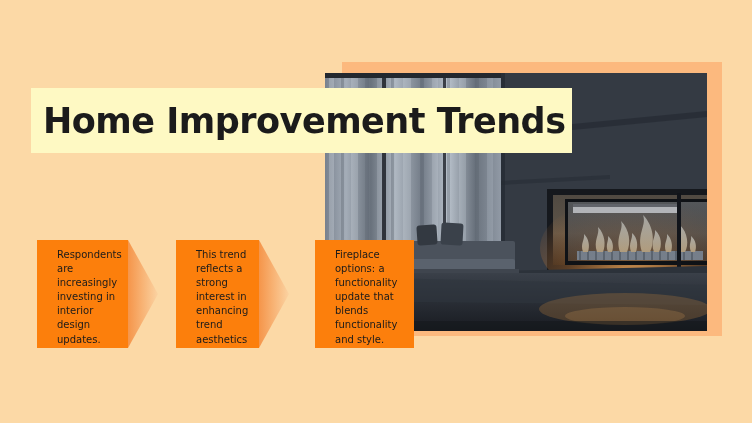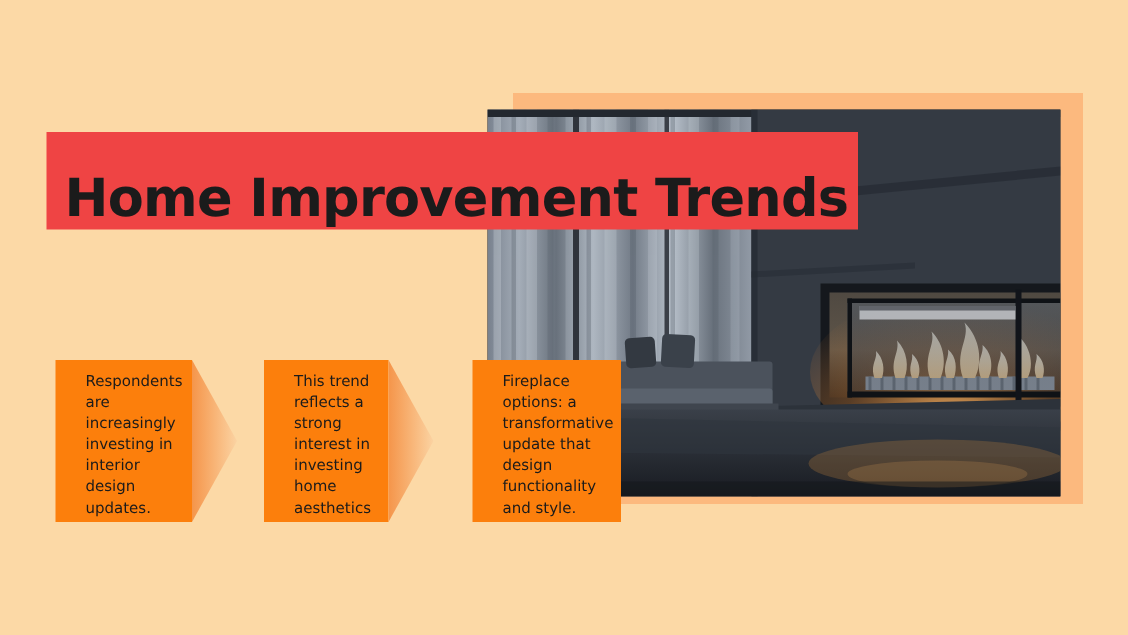--- a/index.html
+++ b/index.html
@@ -35,23 +35,23 @@
     overflow:hidden;
     background:#2b3038;
   }
   .photo svg { display:block; width:382px; height:258px; }
 
   
   .title-bar {
     position:absolute;
     left:31px; top:88px;
     width:541px; height:65px;
-    background:#ef4444;
+    background:#fef9c3;
     display:flex;
-    align-items:flex-end;
+    align-items:center;
   }
   .title-text {
     font-family:"DejaVu Sans", sans-serif;
     font-weight:bold;
     font-size:35px;
     line-height:40px;
     letter-spacing:-0.5px;
     color:#1b1b1b;
     padding-left:12px;
     white-space:nowrap;
@@ -253,35 +253,35 @@
             <stop offset="0" stop-color="#f5954a"></stop>
             <stop offset="1" stop-color="#fbd3a2"></stop>
           </linearGradient>
         </defs>
         <path d="M0 0 L30 54 L0 108 Z" fill="url(#tipg1)"></path>
       </svg>
     </div>
 
     <div class="step" id="step-2">
       <div class="step-body">
-        <div class="step-text">This trend reflects a strong interest in investing home aesthetics</div>
+        <div class="step-text">This trend reflects a strong interest in enhancing trend aesthetics</div>
       </div>
     </div>
     <div class="arrow-tip" id="tip-2">
       <svg viewBox="0 0 30 108" width="30" height="108" preserveAspectRatio="none">
         <defs>
           <linearGradient id="tipg2" x1="0" y1="0" x2="1" y2="0">
             <stop offset="0" stop-color="#f5954a"></stop>
             <stop offset="1" stop-color="#fbd3a2"></stop>
           </linearGradient>
         </defs>
         <path d="M0 0 L30 54 L0 108 Z" fill="url(#tipg2)"></path>
       </svg>
     </div>
 
     <div class="step" id="step-3">
       <div class="step-body">
-        <div class="step-text">Fireplace options: a transformative update that design functionality and style.</div>
+        <div class="step-text">Fireplace options: a functionality update that blends functionality and style.</div>
       </div>
     </div>
 
   </div>
 </div>
 
 </body></html>

